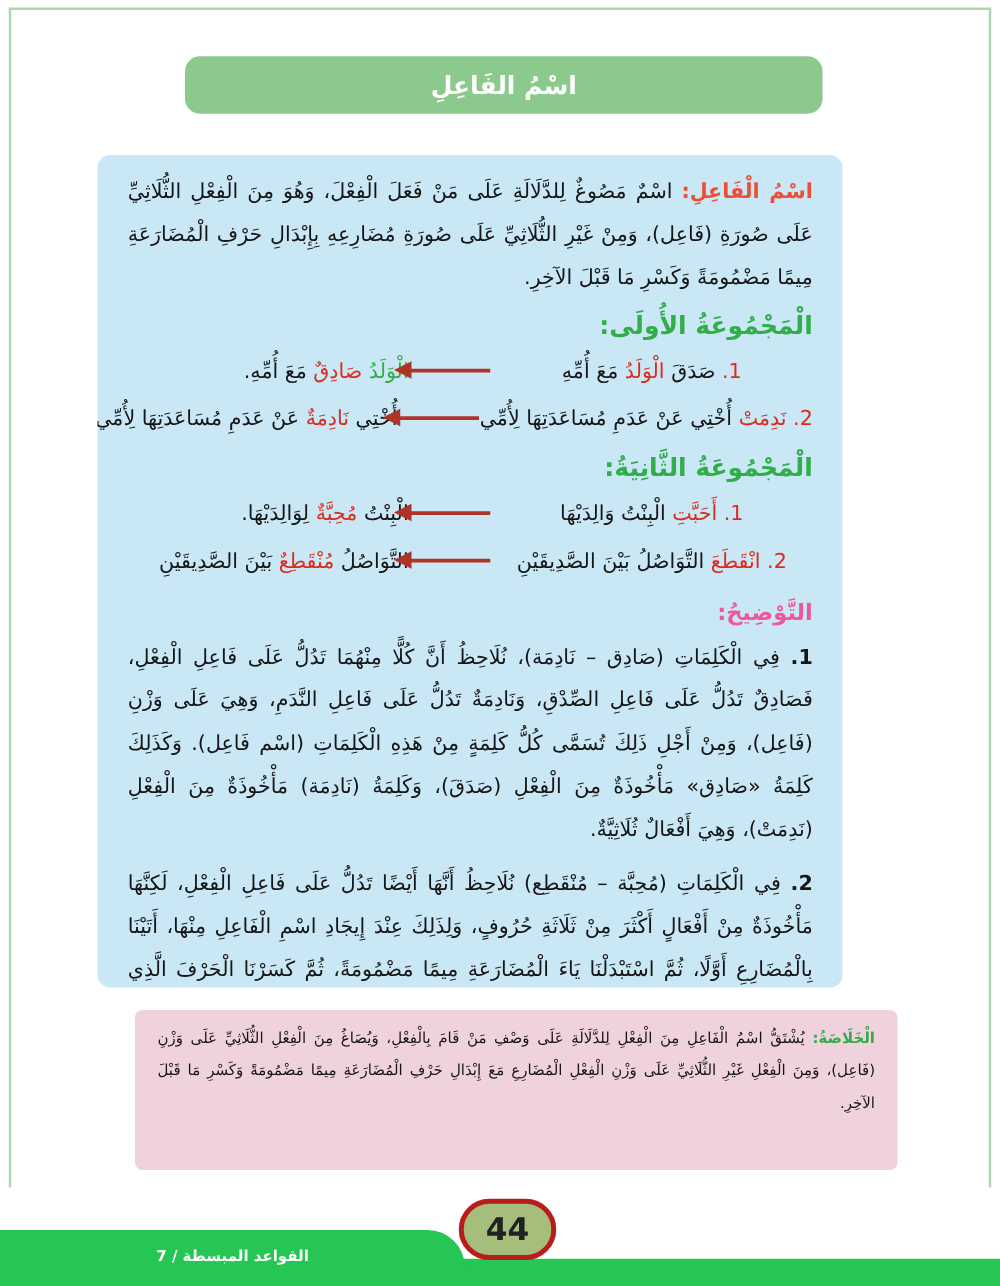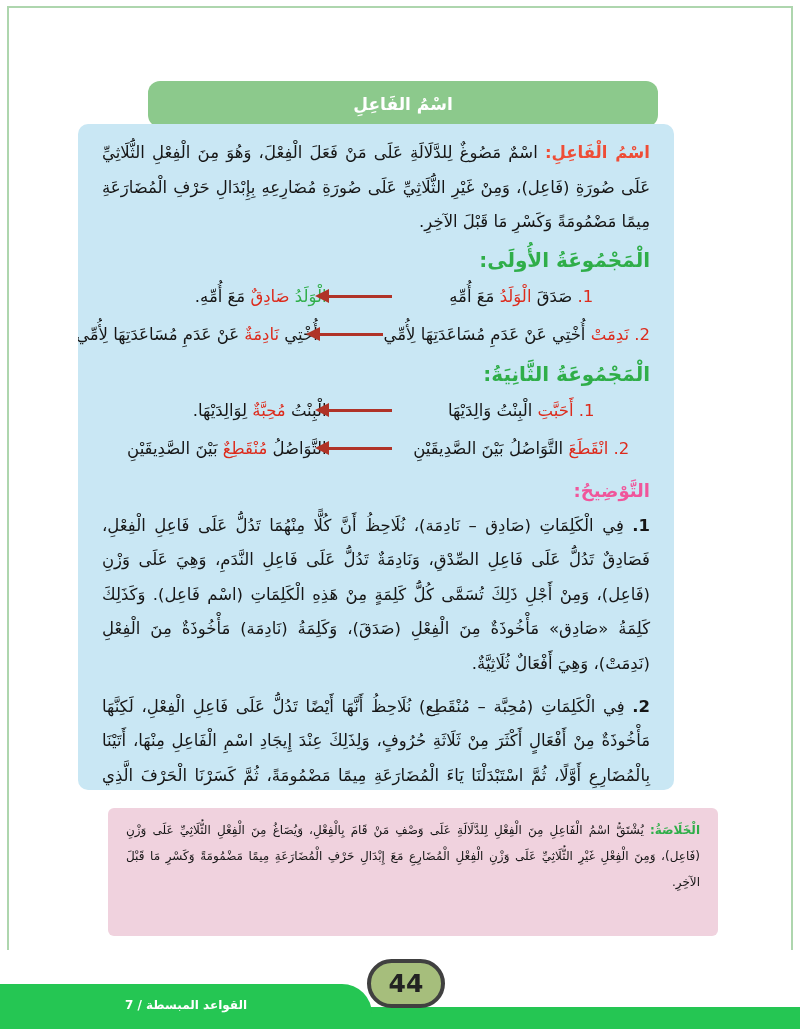--- a/index.html
+++ b/index.html
@@ -12,21 +12,21 @@
   
   .frame-top{position:absolute;top:6px;left:8px;width:784px;height:2px;background:#aed6ae;}
   .frame-left{position:absolute;top:6px;left:7px;width:2px;height:944px;background:#aed6ae;}
   .frame-right{position:absolute;top:6px;left:791px;width:2px;height:944px;background:#aed6ae;}
 
   
   .header-banner{
     position:absolute;top:45px;left:148px;width:510px;height:46px;
     background:#8cc98c;border-radius:12px;
     display:flex;align-items:center;justify-content:center;
-    color:#ffffff;font-size:17px;font-weight:bold;margin-top:36px;
+    color:#ffffff;font-size:20px;font-weight:bold;
   }
 
   
   .blue-box{
     position:absolute;top:124px;left:78px;width:596px;height:666px;
     background:#c9e7f4;border-radius:10px;box-sizing:border-box;
     padding:10px 24px 8px 24px;overflow:hidden;
     font-size:16.5px;line-height:2.1;
   }
   .intro{margin:2px 0 4px 0;text-align:justify;}
@@ -64,21 +64,21 @@
   
   .footer-bottom{position:absolute;top:1007px;left:0;width:800px;height:22px;background:#25c653;}
   .footer-left{
     position:absolute;top:984px;left:0;width:372px;height:45px;background:#25c653;
     border-top-right-radius:30px;
     display:flex;align-items:center;justify-content:center;
   }
   .footer-text{color:#ffffff;font-weight:bold;font-size:12px;padding-bottom:4px;}
   .page-pill{
     position:absolute;top:959px;left:367px;width:78px;height:49px;box-sizing:border-box;
-    background:#a6be7c;border:4px solid #404040;border-radius:26px;
+    background:#a6be7c;border:4px solid #b91c1c;border-radius:26px;
     display:flex;align-items:center;justify-content:center;
     color:#222222;font-size:25px;font-weight:bold;
     direction:ltr;
   }
 </style>
 </head>
 <body>
 
 <div class="frame-top"></div>
 <div class="frame-left"></div>

